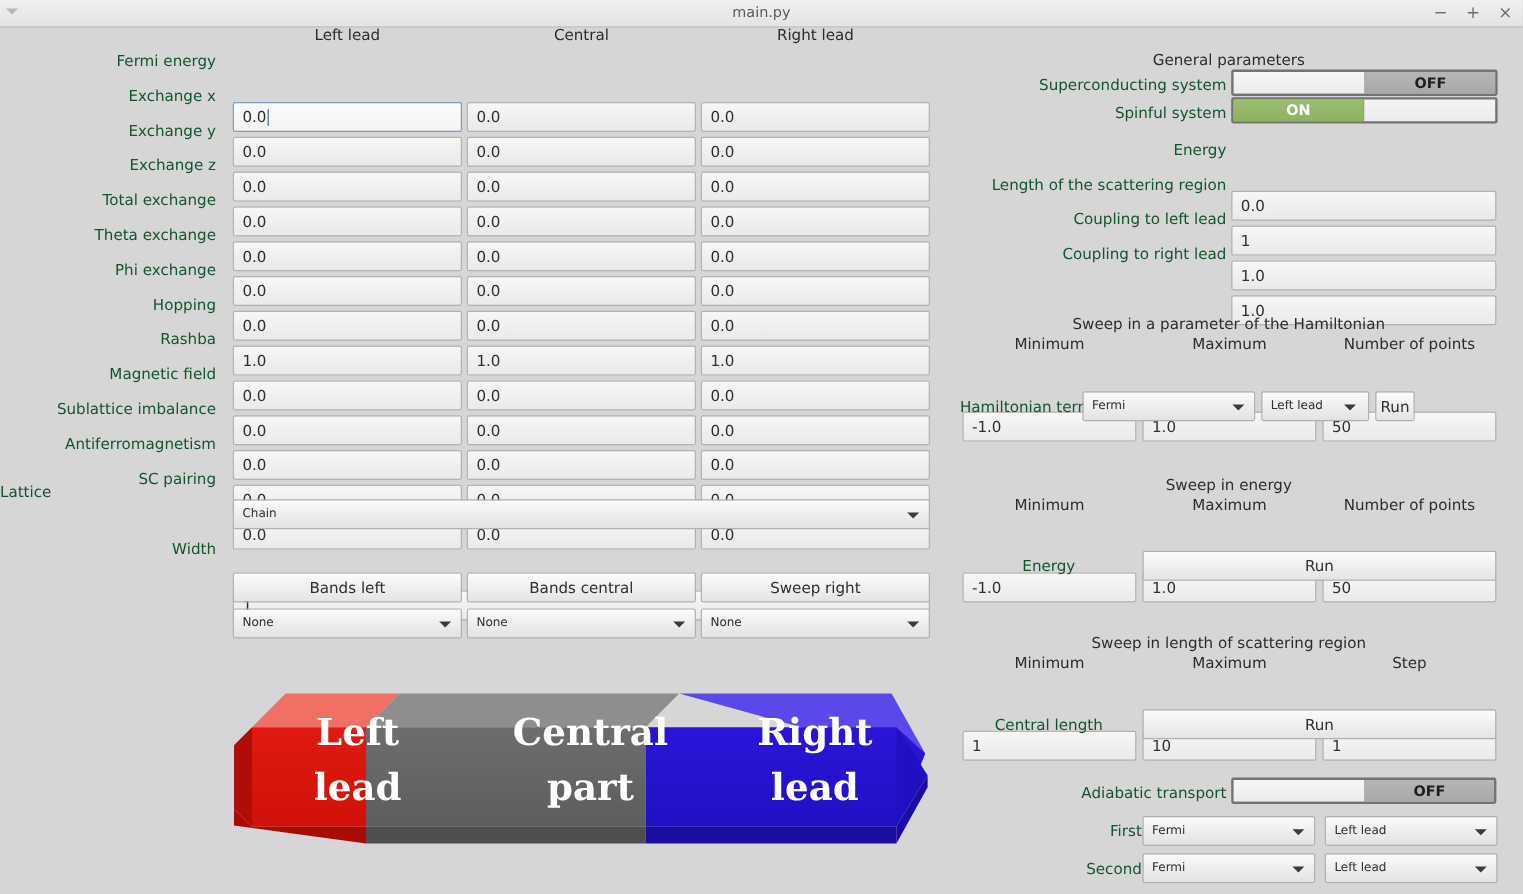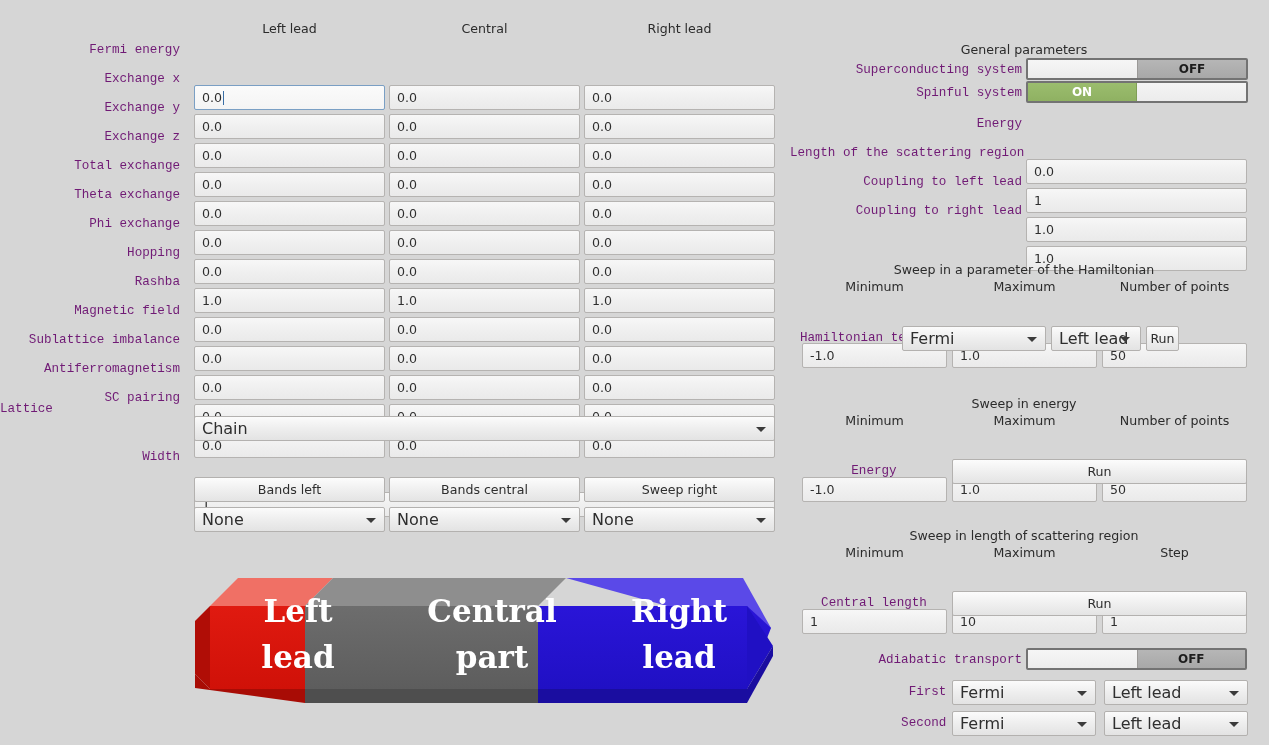--- a/index.html
+++ b/index.html
@@ -30,21 +30,21 @@
     position: absolute; left: 0; top: 3px; width: 1269px;
     text-align: center; font-size: 12px; color: #5a5a5a;
   }
   .tb-btns { position: absolute; right: 6px; top: 2px; display: flex; gap: 10px; }
   .tb-btn {
     width: 17px; height: 18px; line-height: 18px; text-align: center;
     font-size: 14px; color: #6d6d6d; cursor: pointer; user-select: none;
   }
 
   
-  .lbl { color: #701a75; font-size: 12.6px; white-space: nowrap; font-family: Liberation Mono, monospace; }
+  .lbl { color: #14532d; font-size: 12.6px; white-space: nowrap; }
 
   .field {
     background: linear-gradient(to bottom, #f7f7f7 0%, #efefef 55%, #eaeaea 100%);
     border: 1px solid #b5b3b1;
     border-radius: 2px;
     height: 25px;
     display: flex; align-items: center;
     padding: 0 7px;
     font-size: 12.6px; color: #2e2e2e;
     position: absolute;
@@ -60,21 +60,21 @@
   }
 
   .combo {
     position: absolute;
     background: linear-gradient(to bottom, #fbfbfb 0%, #eeeeee 50%, #e3e3e3 100%);
     border: 1px solid #b3b1af;
     border-radius: 2px;
     height: 25px;
     display: flex; align-items: center;
     padding: 0 7px;
-    font-size: 16px; color: #2e2e2e;
+    font-size: 10px; color: #2e2e2e;
     cursor: pointer;
   }
   .combo .arrow {
     position: absolute; right: 8px; top: 50%; margin-top: -2px;
     width: 0; height: 0;
     border-left: 5px solid transparent;
     border-right: 5px solid transparent;
     border-top: 5px solid #3b3b3b;
   }
   .combo.inline .arrow { right: 10px; }
@@ -131,20 +131,29 @@
   #device { position: absolute; left: 195px; top: 566px; width: 590px; height: 150px; }
   #device .cap { position: absolute; font-family: "DejaVu Serif", "Liberation Serif", serif;
     color: #ffffff; font-weight: bold; font-size: 31px; line-height: 46px;
     text-align: center; white-space: pre-line; }
 </style>
 </head>
 <body>
 
 <div id="app">
 
+  <div class="titlebar">
+    <div class="tb-menu-icon"></div>
+    <div class="tb-title">main.py</div>
+    <div class="tb-btns">
+      <div class="tb-btn">−</div>
+      <div class="tb-btn">+</div>
+      <div class="tb-btn">×</div>
+    </div>
+  </div>
 
   <div id="left-panel">
       <div class="col-head" style="left:194px; top:21px; width:191px;">Left lead</div>
       <div class="col-head" style="left:389px; top:21px; width:191px;">Central</div>
       <div class="col-head" style="left:584px; top:21px; width:191px;">Right lead</div>
       <div class="lbl" style="position:absolute; left:0px; top:43px; width:180px; text-align:right;">Fermi energy</div>
       <div class="field focused" style="left:194px; top:38px; width:191px;">
         <span>0.0</span>
         <span class="caret"></span>
       </div>

